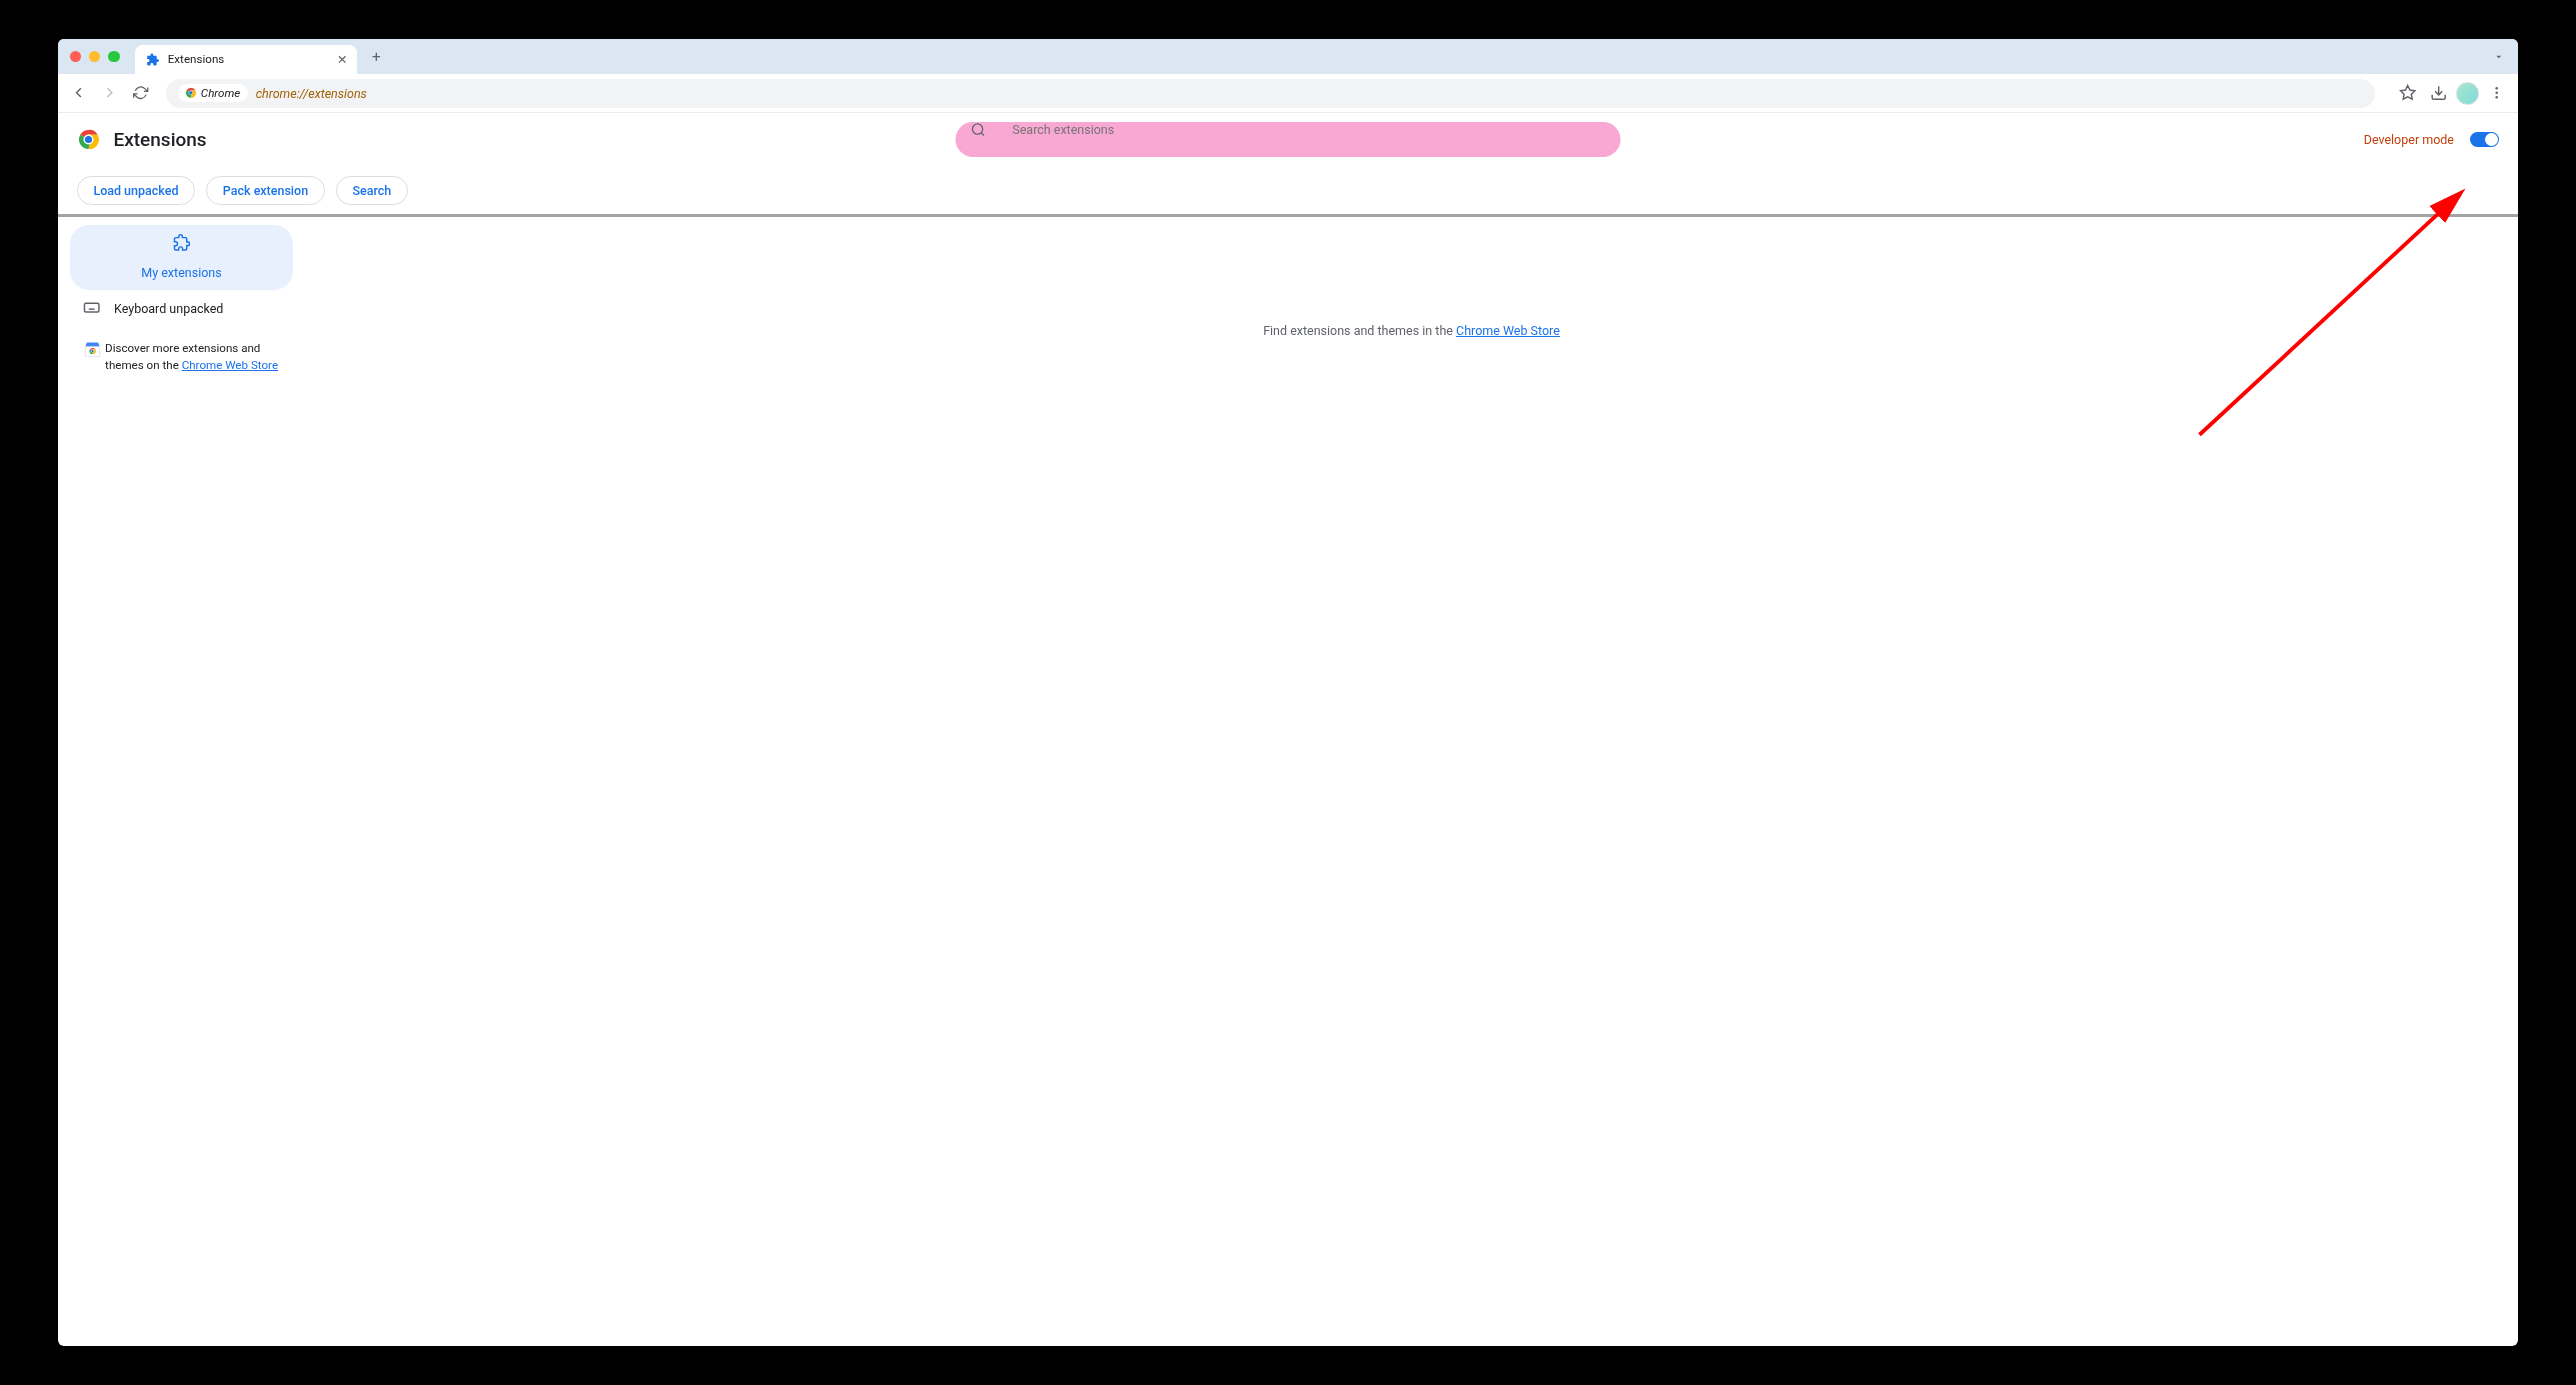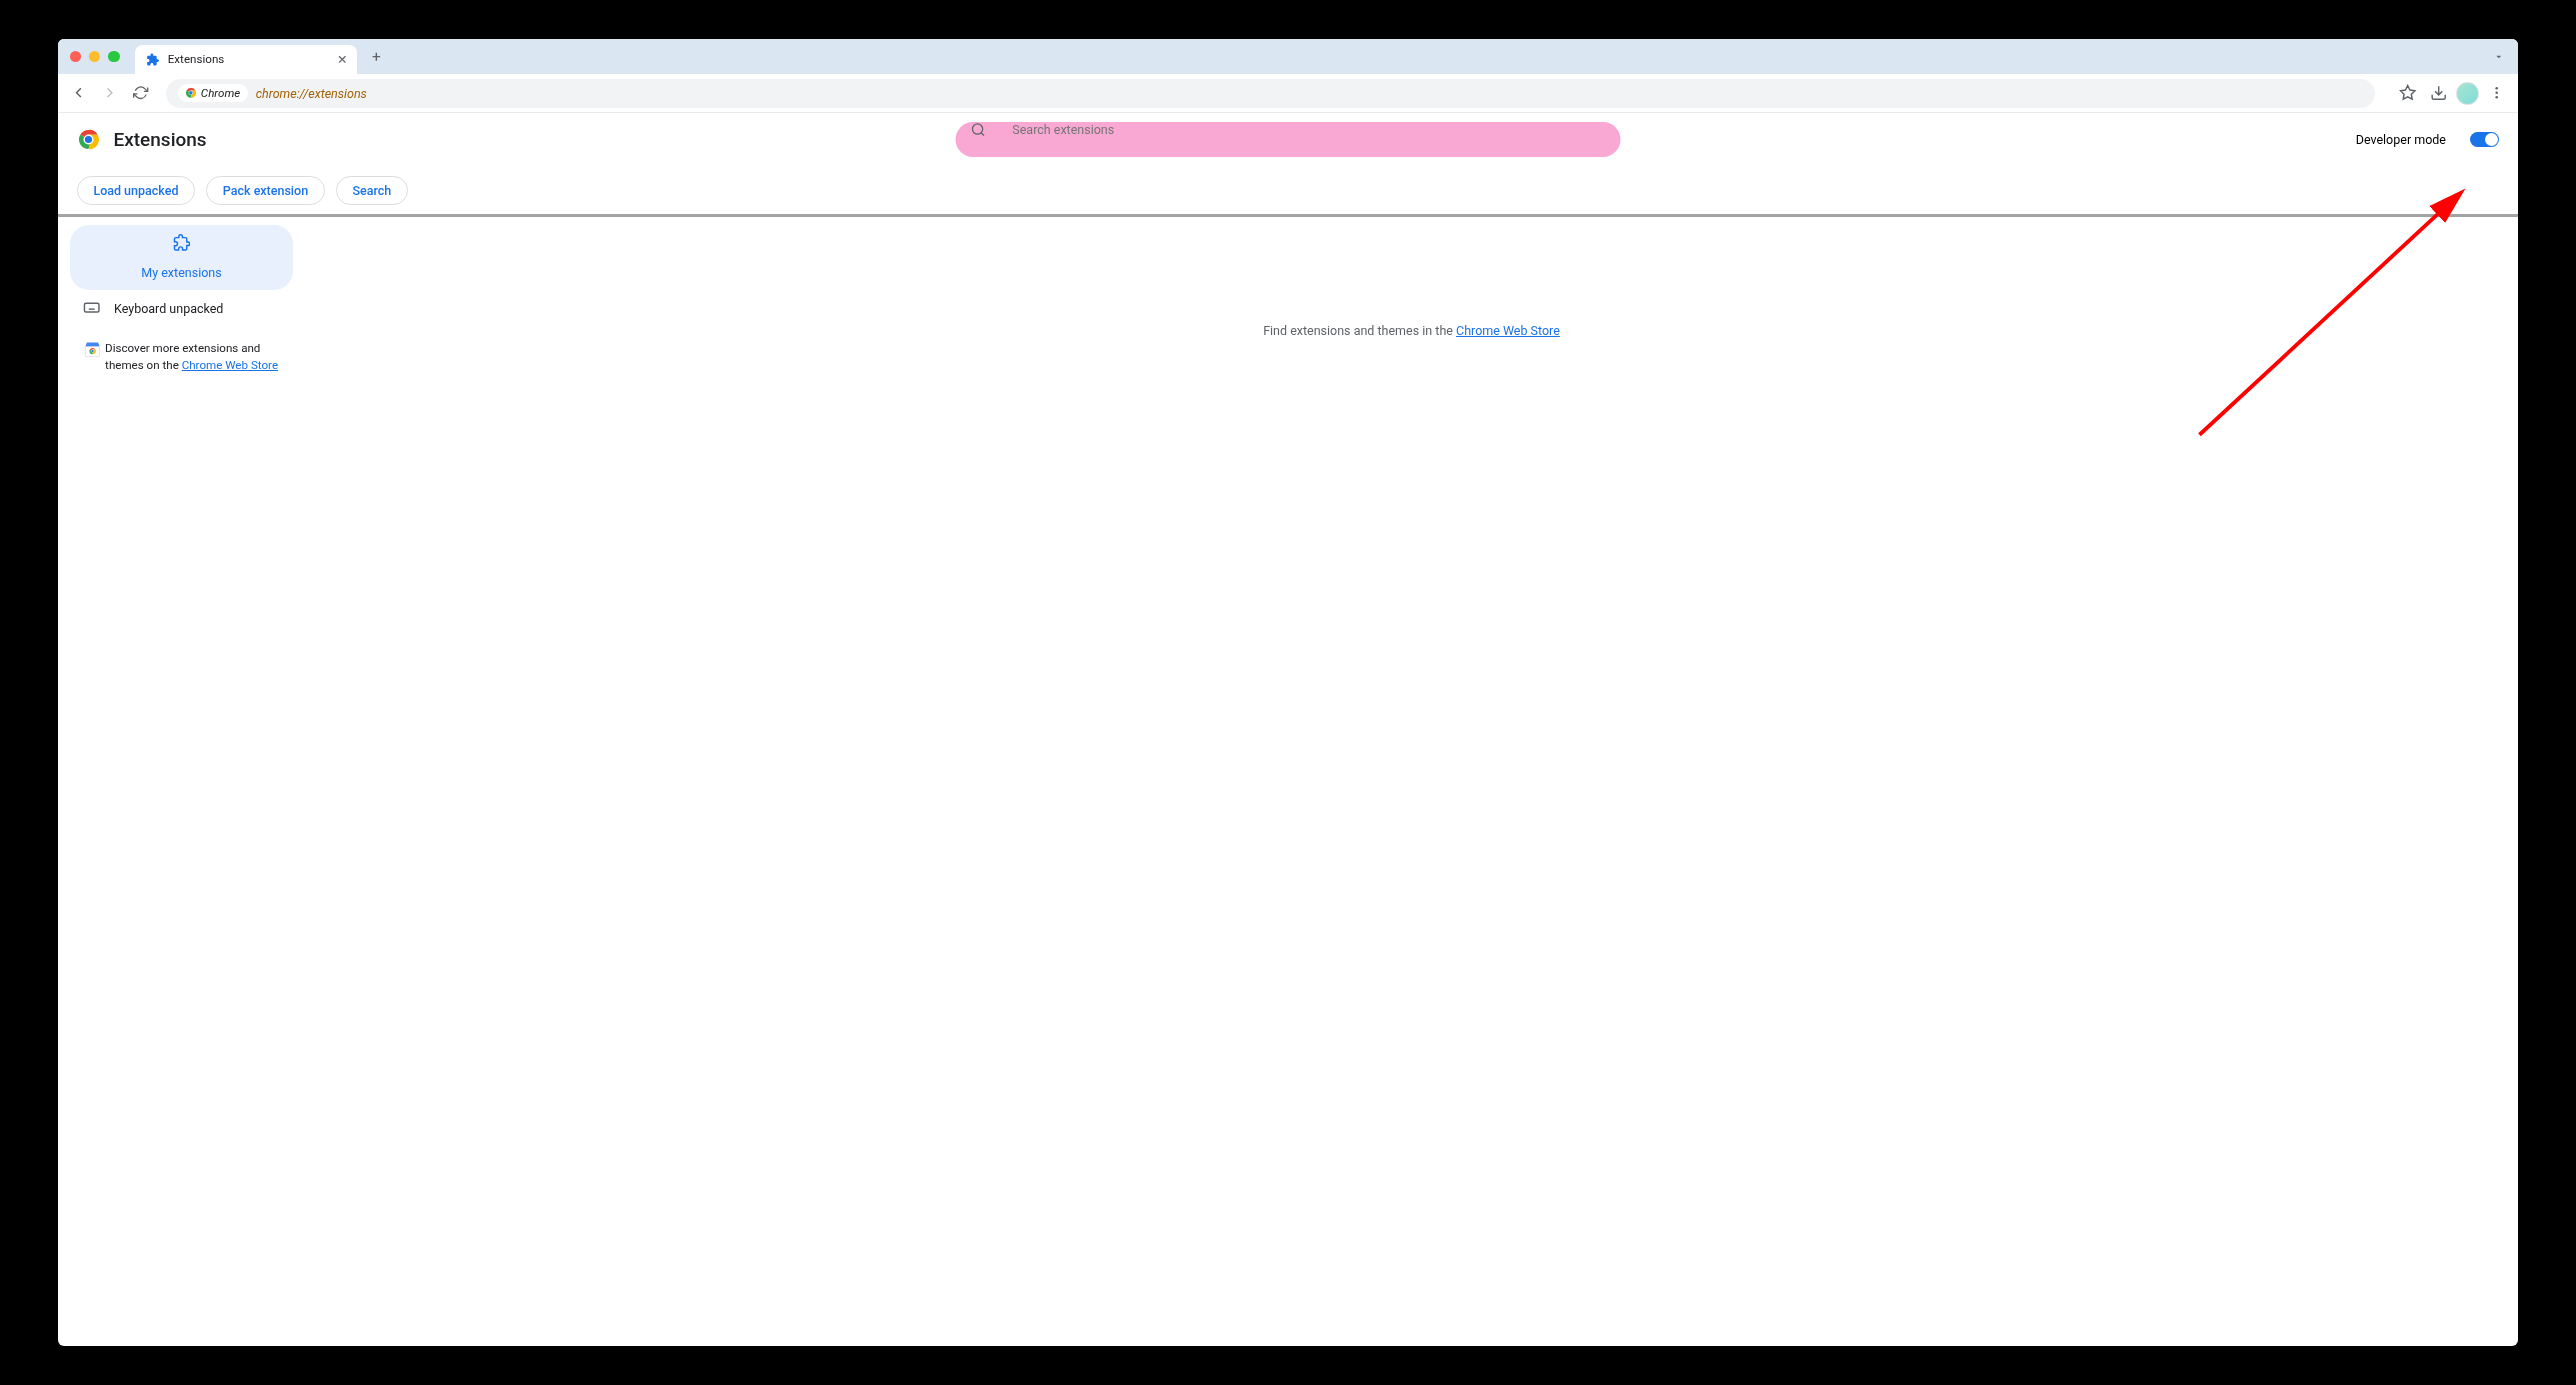--- a/index.html
+++ b/index.html
@@ -28,21 +28,21 @@
 .omnibox .url { color: #a16207; }
 .toolbar-right { display: flex; align-items: center; gap: 3.9px; margin-left: 7.7px; }
 .avatar { width: 23px; height: 23px; border-radius: 50%; background: linear-gradient(135deg, #a8e6cf, #7fdbda); border: 1px solid #dadce0; }
 
 
 .app-header { height: 54px; display: flex; align-items: center; padding: 0 19px; border-bottom: 1px solid transparent; position: relative; }
 .app-header .chrome-logo { width: 23px; height: 23px; }
 .app-header .title { font-size: 19px; color: #202124; margin-left: 13.5px; font-weight: 500; }
 .search-box { position: absolute; left: 50%; transform: translateX(-50%); background: #f9a8d4; border-radius: 19px; height: 35px; width: 665px; display: flex; align-items: flex-start; padding: 0 15.4px; gap: 26px; }
 .search-box input { border: none; background: transparent; outline: none; font-size: 12.5px; color: #5f6368; flex: 1; }
-.dev-mode { margin-left: auto; display: flex; align-items: flex-end; gap: 24px; font-size: 12.5px; color: #000000; }
+.dev-mode { margin-left: auto; display: flex; align-items: flex-end; gap: 16px; font-size: 12.5px; color: #c2410c; }
 .toggle { width: 29px; height: 15.4px; background: #1a73e8; border-radius: 7.7px; position: relative; cursor: pointer; }
 .toggle::after { content: ''; position: absolute; right: 1px; top: 1px; width: 13.5px; height: 13.5px; background: #fff; border-radius: 50%; }
 
 
 .dev-row { height: 50px; display: flex; align-items: center; padding: 0 19px; gap: 11.6px; border-bottom: 3px solid #a3a3a3; }
 .pill-btn { border: 1px solid #dadce0; background: #fff; color: #1a73e8; font-size: 12.5px; padding: 5.8px 15.4px; border-radius: 17.4px; cursor: pointer; font-weight: 500; }
 
 
 .body { flex: 1; display: flex; }
 .sidebar { width: 247px; padding: 7.7px 11.6px; }

